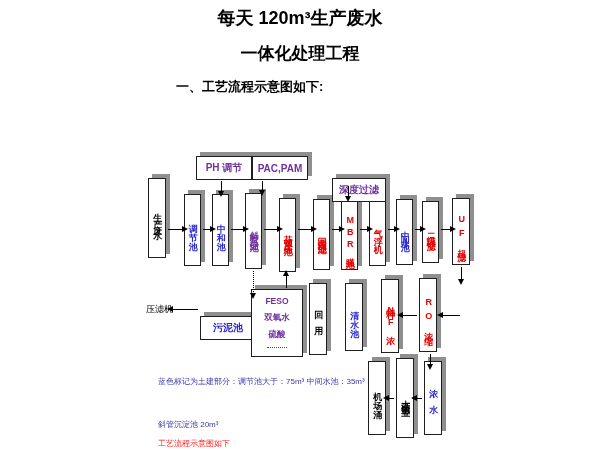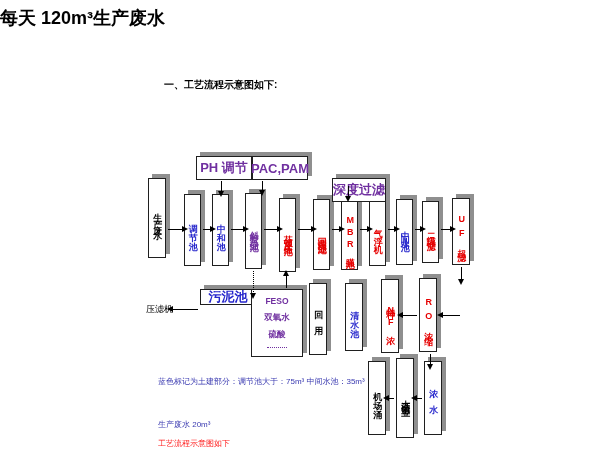--- a/index.html
+++ b/index.html
@@ -2,28 +2,28 @@
 <html style="--civil-blue: #2626cc; --equipment-red: #e60000; --chemical-purple: #7030a0; --note-blue: #3939b0; --note-red: #ff1a1a; --shadow: #8f8f8f;"><head>
 <meta charset="utf-8">
 <style>
   :root{
     --civil-blue:#2626cc; --equipment-red:#e60000; --chemical-purple:#7030a0;
     --note-blue:#3939b0; --note-red:#ff1a1a; --shadow:#8f8f8f; --line:#1f1f1f;
   }
   *{margin:0;padding:0;box-sizing:border-box}
   body{font-family:"Liberation Sans","DejaVu Sans",sans-serif;background:#fff}
   #page{position:relative;width:600px;height:450px;background:#ffffff;overflow:hidden}
-  .title{position:absolute;left:0;width:600px;font-weight:bold;color:#000}
+  .title{position:absolute;left:0;width:600px;text-align:center;font-weight:bold;color:#000}
   #t1{top:6px;font-size:18px}
   #t2{top:42px;font-size:17px}
-  #sec{position:absolute;left:164px;top:78px;font-size:10px;font-weight:bold;color:#000;white-space:nowrap}
+  #sec{position:absolute;left:176px;top:78px;font-size:13px;font-weight:bold;color:#000;white-space:nowrap}
   .box{position:absolute;background:#fff;border:1px solid var(--line);
        box-shadow:4px -4px 0 var(--shadow);display:flex;align-items:center;justify-content:center}
   .v span{writing-mode:vertical-rl;text-orientation:upright;font-size:9px;font-weight:bold;line-height:1.05;white-space:nowrap}
-  .h span{font-size:13px;font-weight:bold;white-space:nowrap}
+  .h span{font-size:10px;font-weight:bold;white-space:nowrap}
   .c-blue{color:var(--civil-blue)} .c-red{color:var(--equipment-red)}
   .c-purple{color:var(--chemical-purple)} .c-black{color:#000}
   .plain{position:absolute;font-size:9px;color:#000;white-space:nowrap}
   .dose{flex-direction:column;justify-content:space-around;padding:3px 0}
   .dose span{font-size:8.5px;font-weight:bold;color:var(--chemical-purple);white-space:nowrap}
   .fineprint{width:20px;height:3px;border-top:1px dotted var(--chemical-purple)}
   .ar{position:absolute}
   .ar-h{height:0;border-top:1px solid #000}
   .ar-v{width:0;border-left:1px solid #000}
   .dotted{border-left-style:dotted}
@@ -37,20 +37,21 @@
     border-bottom:6px solid #000;border-left:3.5px solid transparent;border-right:3.5px solid transparent}
   .note{position:absolute;left:158px;font-size:8px;white-space:nowrap}
   .note-blue{color:var(--note-blue)} .note-red{color:var(--note-red)}
 </style>
 </head>
 <body>
 
 <div id="page">
 
   <div id="t1" class="title">每天 120m³生产废水</div>
+  <div id="t2" class="title">一体化处理工程</div>
   <div id="sec">一、工艺流程示意图如下:</div>
 
   <div class="box v" style="left:148px;top:178px;width:18px;height:80px">
     <span class="c-black" style="letter-spacing:6px">生产废水</span>
     </div>
   <div class="box v" style="left:184px;top:194px;width:17px;height:72px">
     <span class="c-blue" style="letter-spacing:9px">调节池</span>
     </div>
   <div class="box v" style="left:212px;top:194px;width:17px;height:72px">
     <span class="c-blue" style="letter-spacing:9px">中和池</span>
@@ -84,21 +85,21 @@
     <span class="c-purple">PH 调节</span>
     </div>
   <div class="box h" style="left:252px;top:156px;width:56px;height:24px">
     <span class="c-purple">PAC,PAM</span>
     </div>
   <div class="box h" style="left:332px;top:178px;width:54px;height:24px">
     <span class="c-purple">深度过滤</span>
     </div>
 
   <div class="plain" style="left:146px;top:303px">压滤机</div>
-  <div class="box h" style="left:200px;top:289px;width:56px;height:16px">
+  <div class="box h" style="left:200px;top:316px;width:56px;height:24px">
     <span class="c-blue">污泥池</span>
     </div>
 
   <div class="box dose" style="left:251px;top:289px;width:52px;height:68px">
     <span>FESO</span>
     <span>双氧水</span>
     <span>硫酸</span>
     <span class="fineprint"></span>
   </div>
 
@@ -146,16 +147,16 @@
 
   <div class="ar ar-v head-d" style="left:461px;top:267px;height:13px"></div>
   <div class="ar ar-h head-l" style="left:442px;top:315px;width:18px"></div>
   <div class="ar ar-h head-l" style="left:402px;top:315px;width:15px"></div>
   <div class="ar ar-v head-d" style="left:430px;top:354px;height:11px"></div>
 
   <div class="ar ar-h head-l" style="left:416px;top:398px;width:6px"></div>
   <div class="ar ar-h head-l" style="left:388px;top:398px;width:6px"></div>
 
   <div class="note note-blue" style="top:376px">蓝色标记为土建部分：调节池大于：75m³ 中间水池：35m³</div>
-  <div class="note note-blue" style="top:419px">生产废水 20m³</div>
+  <div class="note note-blue" style="top:419px">斜管沉淀池 20m³</div>
   <div class="note note-red" style="top:438px">工艺流程示意图如下</div>
 
 </div>
 
 </body></html>

